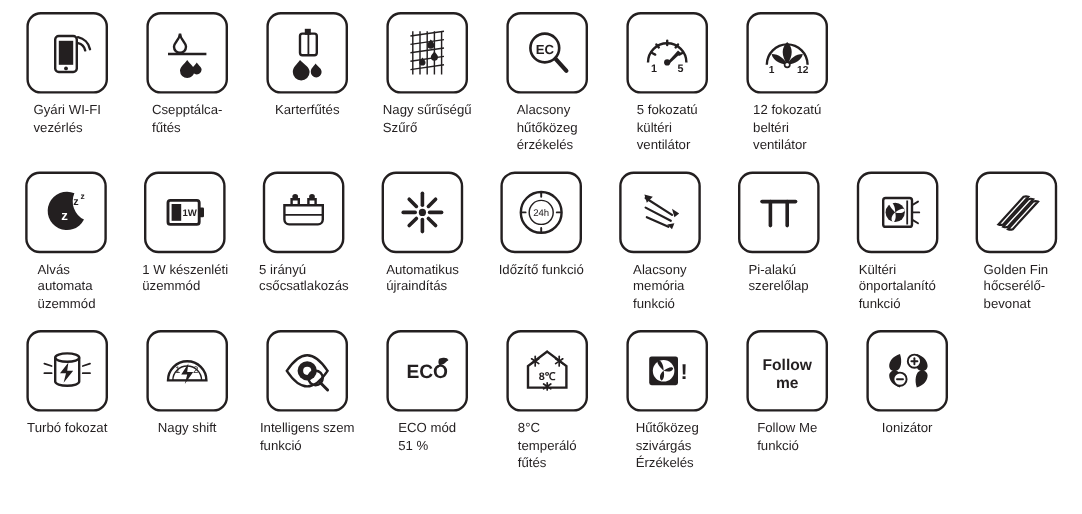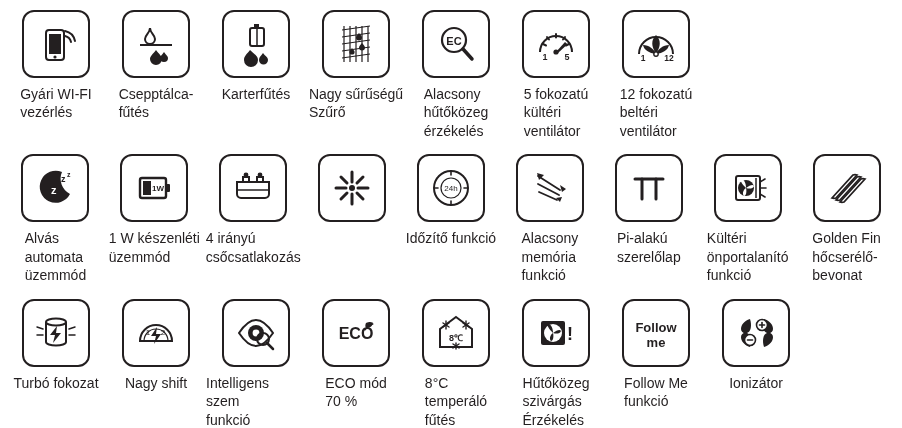--- a/index.html
+++ b/index.html
@@ -39,21 +39,21 @@
     display: flex;
     align-items: center;
     justify-content: center;
     background: #ffffff;
   }
   .icon-box svg {
     display: block;
   }
   .feature-label {
     margin-top: 7px;
-    font-size: 14px;
+    font-size: 11px;
     line-height: 1.32;
     white-space: pre-line;
     color: #231f20;
   }
   .row-1 { margin-bottom: 14px; }
   .row-2 { margin-bottom: 14px; }
 </style>
 </head>
 <body>
 
@@ -206,40 +206,42 @@
       <div class="icon-box">
         <svg width="48" height="48" viewBox="0 0 48 48">
           <path d="M8 18 h32 v12 a4 4 0 0 1 -4 4 h-24 a4 4 0 0 1 -4 -4z" fill="none" stroke="#231f20" stroke-width="2"></path>
           <line x1="8" y1="26" x2="40" y2="26" stroke="#231f20" stroke-width="1.5"></line>
           <path d="M14 18 v-5 h6 v5" fill="none" stroke="#231f20" stroke-width="2"></path>
           <path d="M28 18 v-5 h6 v5" fill="none" stroke="#231f20" stroke-width="2"></path>
           <circle cx="17" cy="11" r="2.4" fill="#231f20"></circle>
           <circle cx="31" cy="11" r="2.4" fill="#231f20"></circle>
         </svg>
       </div>
-      <div class="feature-label">4 irányú
+      <div class="feature-label">5 irányú
 csőcsatlakozás</div>
     </div>
 
     <div class="feature-cell">
       <div class="icon-box">
         <svg width="48" height="48" viewBox="0 0 48 48">
           <g stroke="#231f20" stroke-width="3" stroke-linecap="round">
             <line x1="24" y1="8" x2="24" y2="18"></line>
             <line x1="24" y1="30" x2="24" y2="40"></line>
             <line x1="8" y1="24" x2="18" y2="24"></line>
             <line x1="30" y1="24" x2="40" y2="24"></line>
             <line x1="13" y1="13" x2="19" y2="19"></line>
             <line x1="29" y1="29" x2="35" y2="35"></line>
             <line x1="35" y1="13" x2="29" y2="19"></line>
             <line x1="19" y1="29" x2="13" y2="35"></line>
           </g>
           <circle cx="24" cy="24" r="3" fill="#231f20"></circle>
         </svg>
       </div>
+      <div class="feature-label">Automatikus
+újraindítás</div>
     </div>
 
     <div class="feature-cell">
       <div class="icon-box">
         <svg width="48" height="48" viewBox="0 0 48 48">
           <circle cx="24" cy="24" r="17" fill="none" stroke="#231f20" stroke-width="2"></circle>
           <circle cx="24" cy="24" r="10" fill="none" stroke="#231f20" stroke-width="1.2"></circle>
           <g stroke="#231f20" stroke-width="1.6" stroke-linecap="round">
             <line x1="24" y1="8" x2="24" y2="11"></line>
             <line x1="24" y1="37" x2="24" y2="40"></line>
@@ -368,21 +370,21 @@
 
     <div class="feature-cell">
       <div class="icon-box">
         <svg width="48" height="48" viewBox="0 0 48 48">
           <text x="24" y="30" font-family="Liberation Sans, sans-serif" font-size="16" font-weight="bold" text-anchor="middle" fill="#231f20">ECO</text>
           <path d="M34 14 c5 -2 7 0 7 0 c0 0 -1 5 -6 5 c-2 0 -2 -3 -1 -5z" fill="#231f20"></path>
           <path d="M33 21 c2 -3 5 -5 8 -6" fill="none" stroke="#231f20" stroke-width="1.2" stroke-linecap="round"></path>
         </svg>
       </div>
       <div class="feature-label">ECO mód
-70 %</div>
+51 %</div>
     </div>
 
     <div class="feature-cell">
       <div class="icon-box">
         <svg width="48" height="48" viewBox="0 0 48 48">
           <path d="M24 8 L40 20 v18 h-32 v-18z" fill="none" stroke="#231f20" stroke-width="2"></path>
           <text x="24" y="32" font-family="Liberation Sans, sans-serif" font-size="9" font-weight="bold" text-anchor="middle" fill="#231f20">8℃</text>
           <g stroke="#231f20" stroke-width="1.4" stroke-linecap="round">
             <line x1="14" y1="12" x2="14" y2="20"></line>
             <line x1="11" y1="14" x2="17" y2="18"></line>

